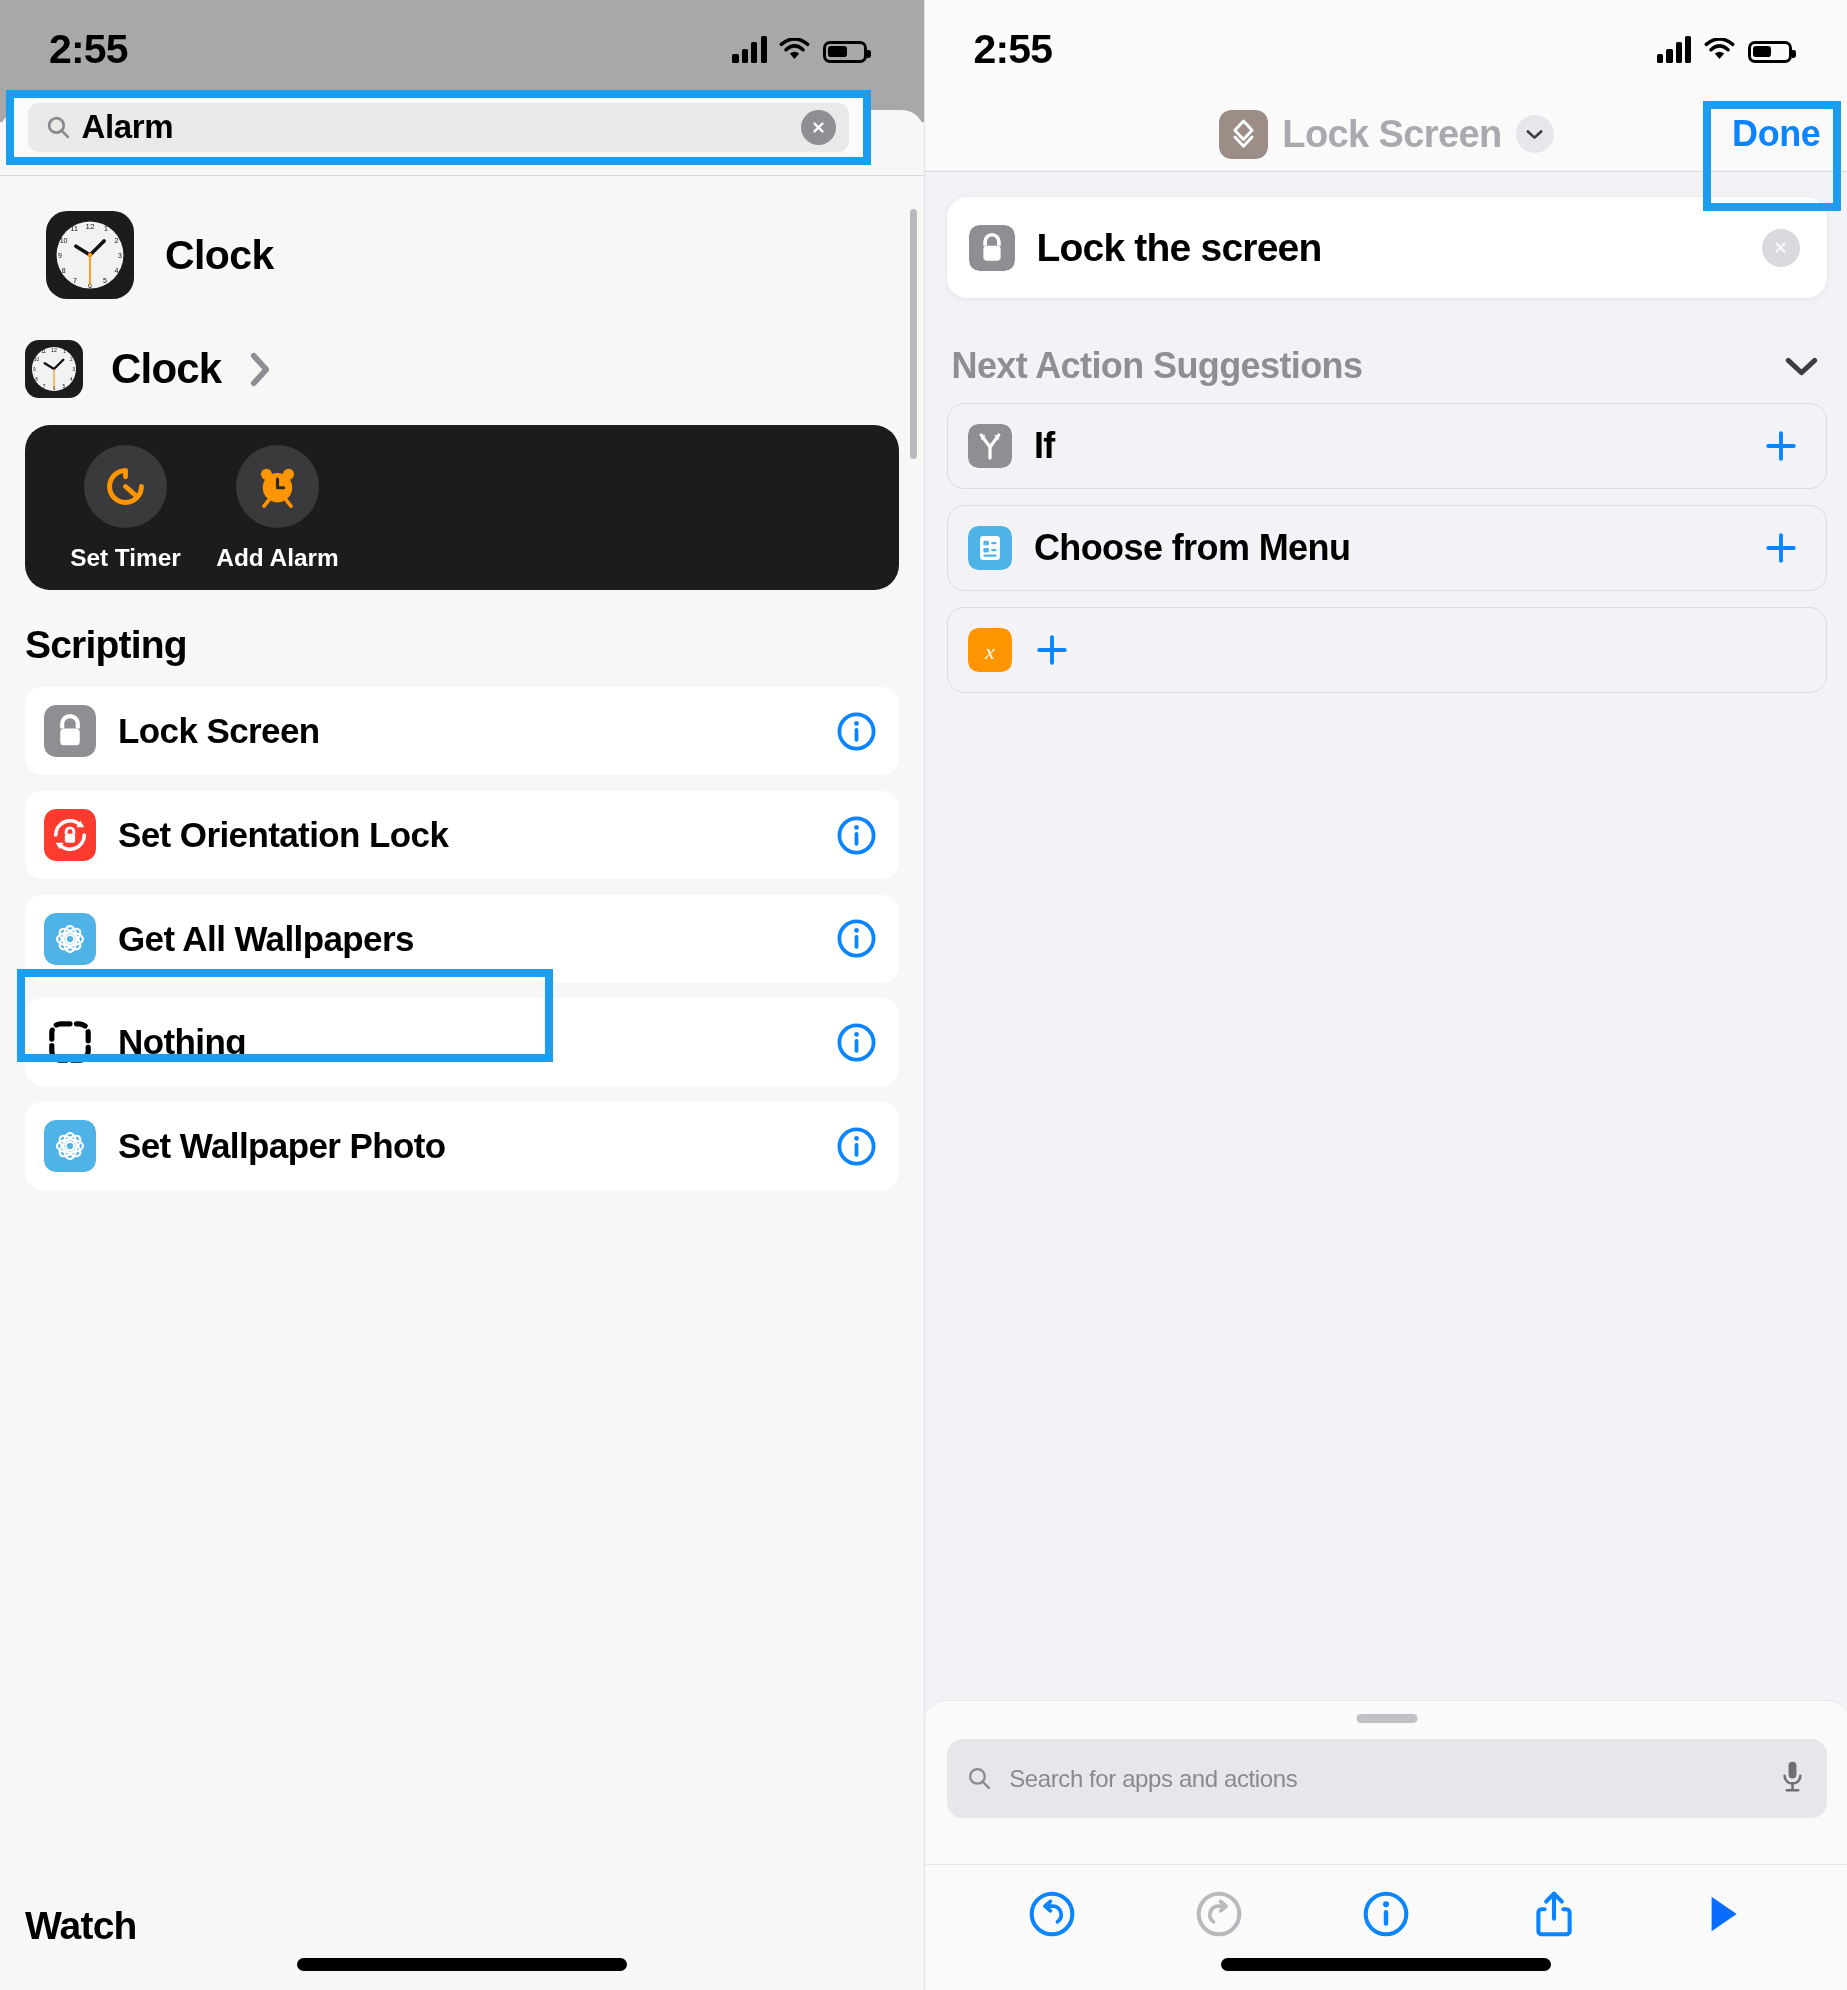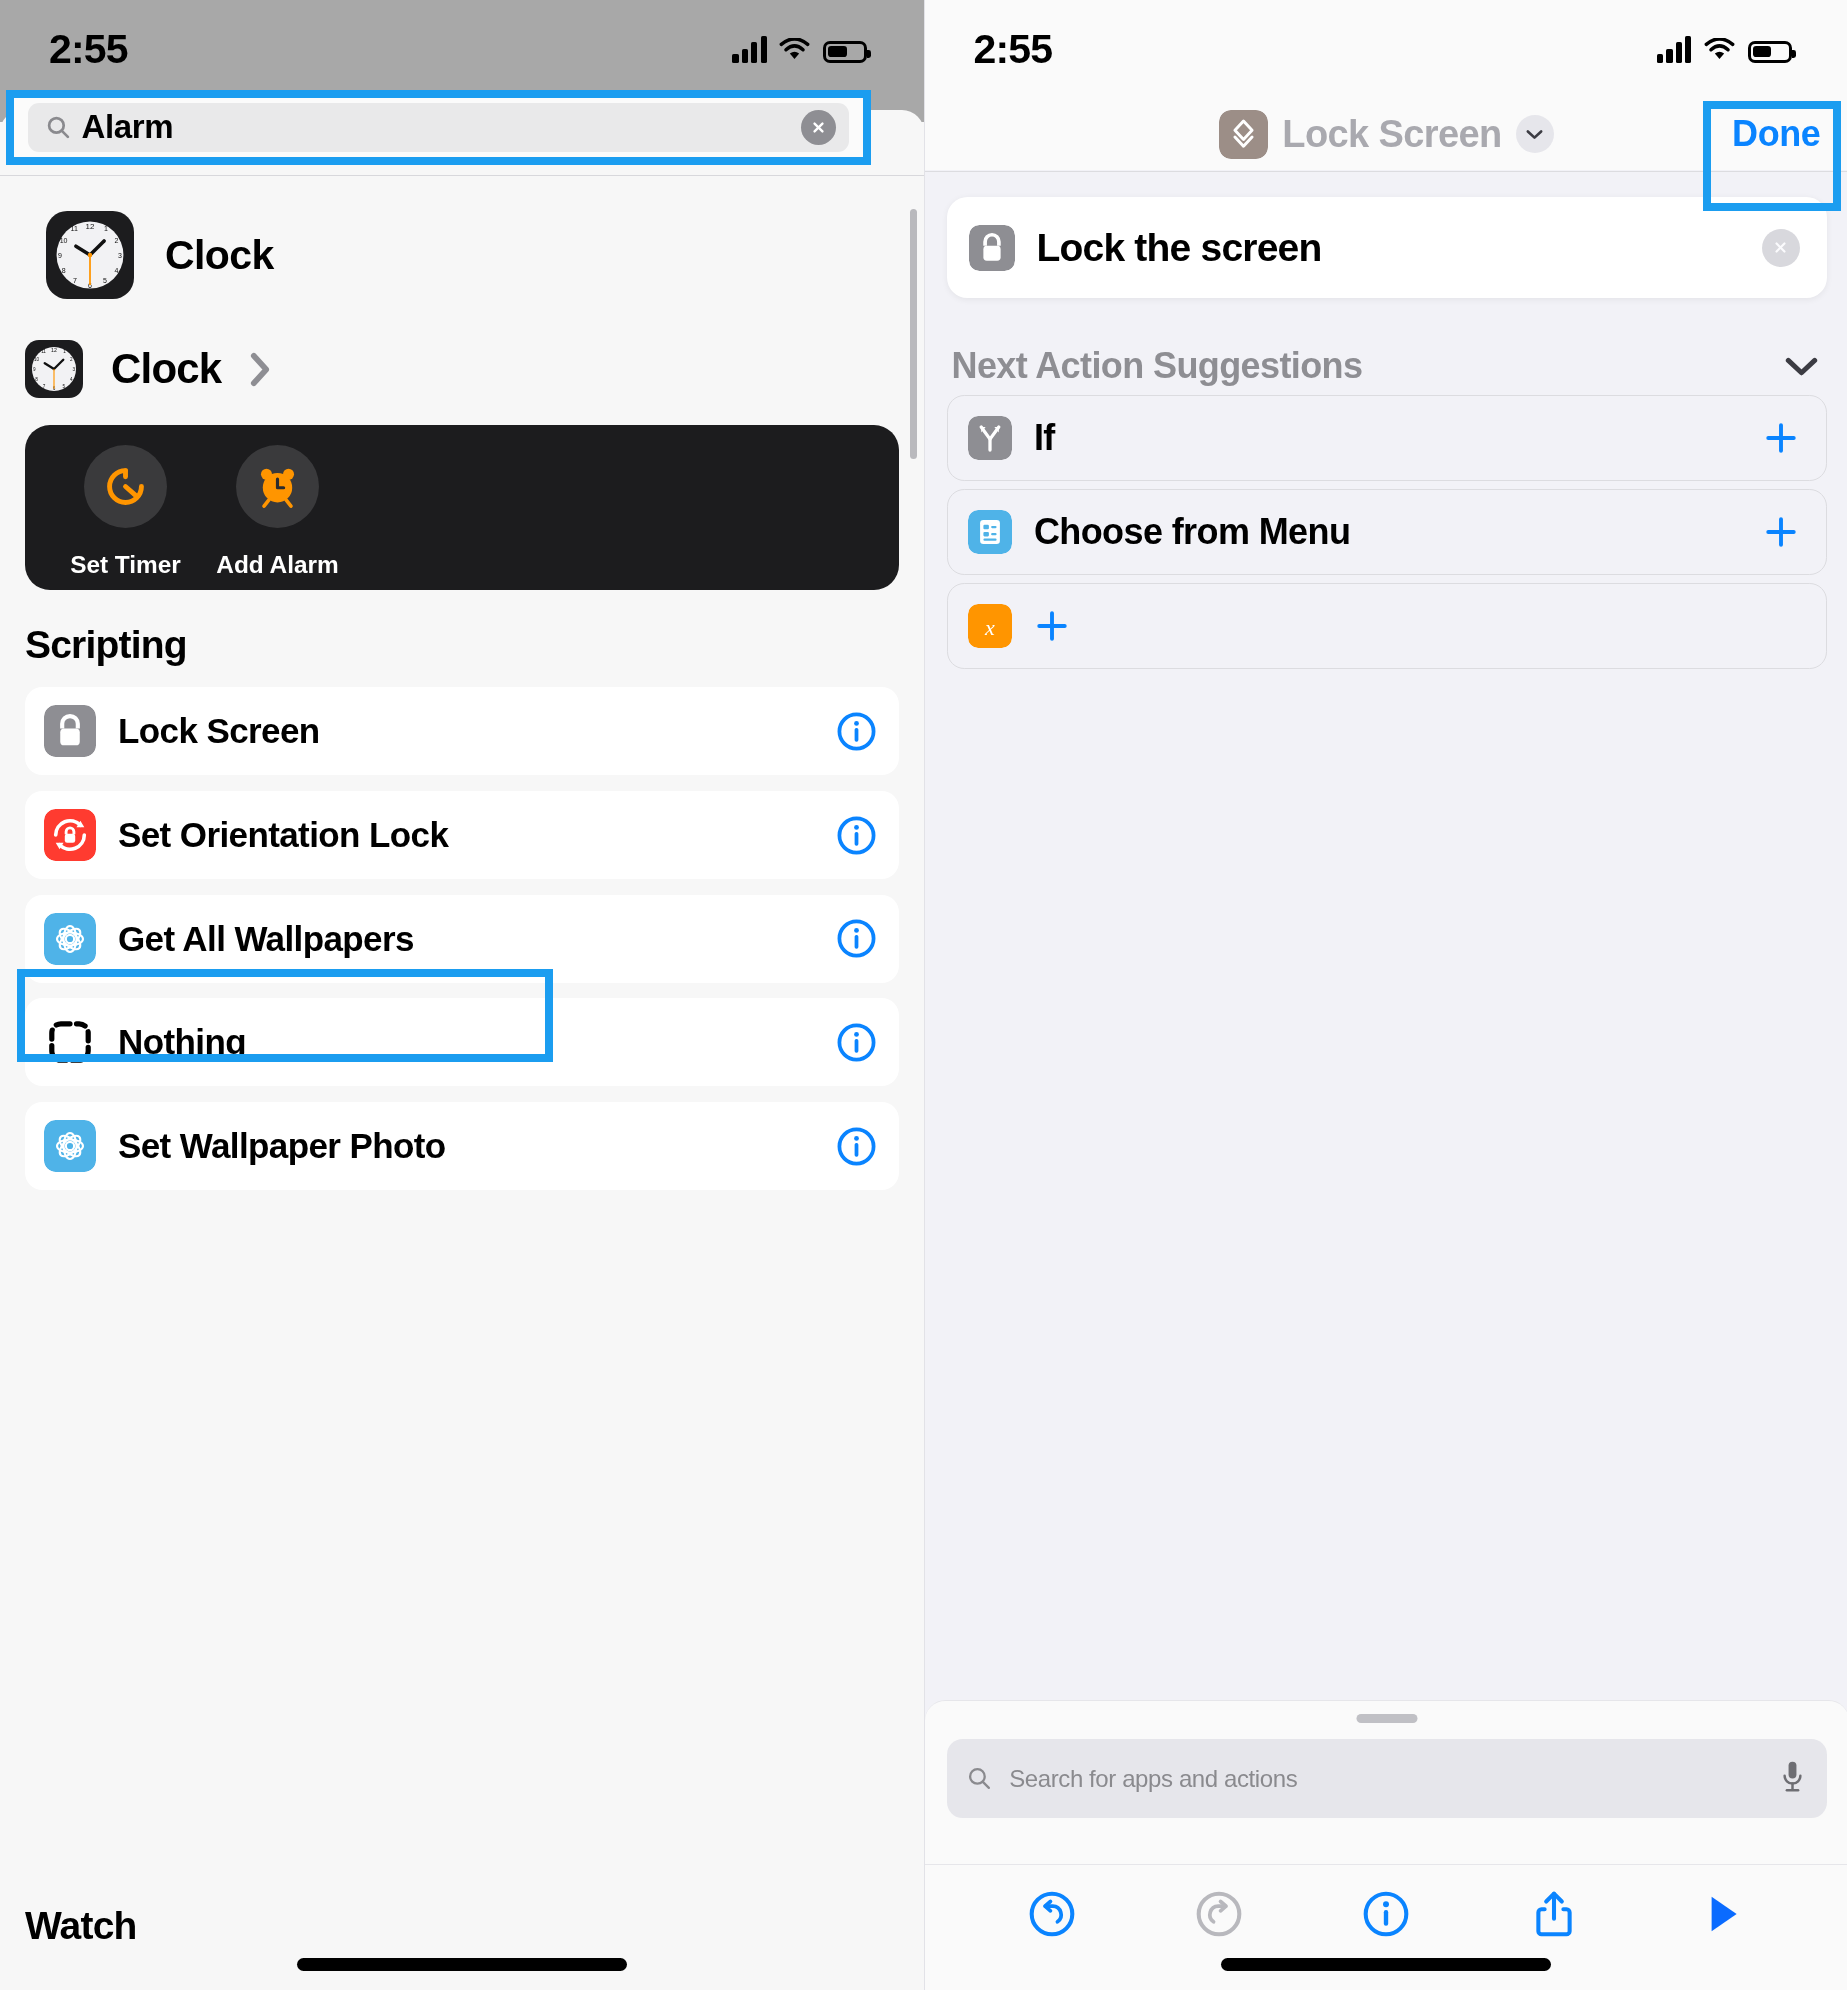--- a/index.html
+++ b/index.html
@@ -89,21 +89,21 @@
     display: flex; align-items: center; gap: 28px; padding: 41px 0 0 25px;
   }
   .icon-clock-sm { width: 58px; height: 58px; flex: none; }
   .app-header-label { font-size: 42px; font-weight: 800; color: #000; letter-spacing: -0.8px; }
   .chev-right { width: 22px; height: 35px; flex: none; }
 
   .clock-card {
     margin: 27px 25px 0 25px; height: 165px; background: #1c1c1e;
     border-radius: 25px; display: flex; align-items: flex-start; padding: 20.4px 0 0 41px; gap: 33px;
   }
-  .qa-item { display: flex; flex-direction: column; align-items: center; width: 119px; gap: 7px; }
+  .qa-item { display: flex; flex-direction: column; align-items: center; width: 119px; }
   .qa-circle {
     width: 83px; height: 83px; border-radius: 50%; background: #3a3a3c;
     display: flex; align-items: center; justify-content: center;
   }
   .qa-circle svg { width: 49px; height: 49px; }
   .qa-label { margin-top: 15.7px; font-size: 24.4px; font-weight: 700; color: #fff; white-space: nowrap; }
 
   .section-title {
     padding: 33px 0 0 25px; font-size: 39px; font-weight: 800; color: #000; letter-spacing: -0.8px;
   }
@@ -173,21 +173,21 @@
   .action-x svg { width: 19px; height: 19px; }
 
   .sugg-header {
     display: flex; align-items: center; justify-content: space-between;
     padding: 47px 31px 0 27px;
   }
   .sugg-title { font-size: 36px; font-weight: 800; color: #8e8e93; letter-spacing: -0.6px; }
   .sugg-chev { width: 33px; height: 20.4px; }
 
   .sugg-row {
-    margin: 8px 22px 0 22px; height: 86px; background: #f2f2f7;
+    margin: 16px 22px 0 22px; height: 86px; background: #f2f2f7;
     border: 1.6px solid #dcdce0; border-radius: 17.3px;
     display: flex; align-items: center; padding: 0 27px 0 20.4px; gap: 22px;
   }
   .sugg-icon { width: 44px; height: 44px; flex: none; border-radius: 10.2px; }
   .sugg-label { font-size: 36px; font-weight: 800; color: #000; flex: 1; letter-spacing: -0.6px; }
   .plus-btn { width: 36px; height: 36px; flex: none; }
 
   .bottom-sheet {
     position: absolute; bottom: 127px; left: 0; width: 924px; height: 164px;
     background: #fafafa; border-radius: 20.4px 20.4px 0 0; border-top: 1.6px solid #e6e6ea;

